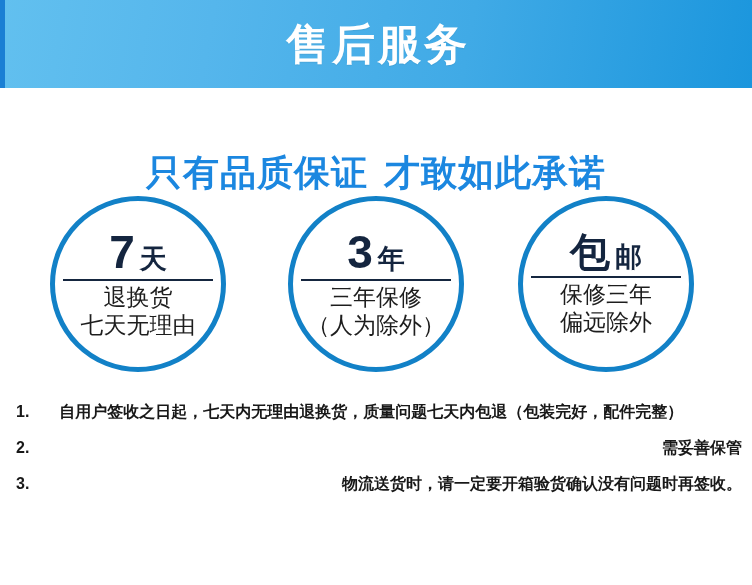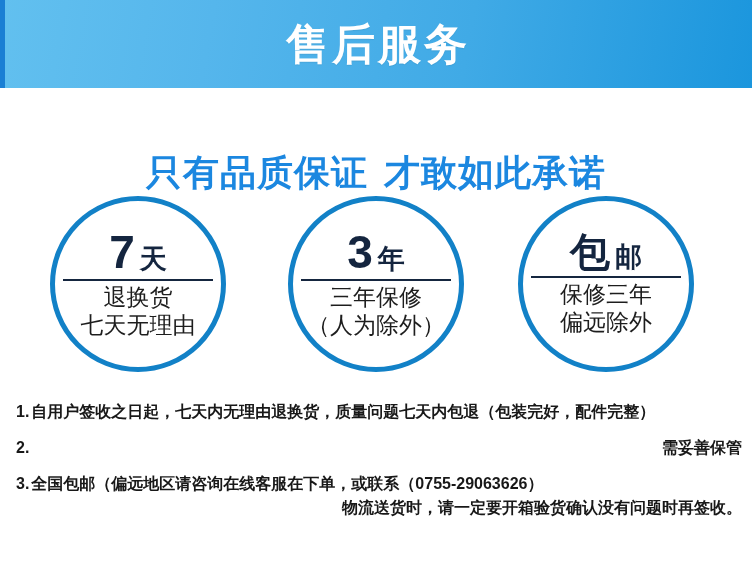--- a/index.html
+++ b/index.html
@@ -148,20 +148,21 @@
     line-height: 1.45;
     margin-bottom: 13px;
   }
   .term-num {
     flex: 0 0 auto;
     margin-right: 2px;
     white-space: nowrap;
   }
   .term-body {
     flex: 1 1 auto;
+    margin-left: 28px;
   }
   .term-line {
     display: block;
     white-space: nowrap;
   }
   .term-line.indented {
     padding-left: 12px;
     text-align: right;
   }
 </style>
@@ -229,18 +230,17 @@
   <div class="term">
     <span class="term-num">2.</span>
     <span class="term-body">
       <span class="term-line indented">需妥善保管</span>
     </span>
   </div>
 
   <div class="term">
     <span class="term-num">3.</span>
     <span class="term-body">
-      <span class="term-line">全国包邮（偏远地区请咨询在线客服在下单，或联系（0755-29063626）</span>
       <span class="term-line indented">物流送货时，请一定要开箱验货确认没有问题时再签收。</span>
     </span>
   </div>
 
 </div>
 
 </body></html>

